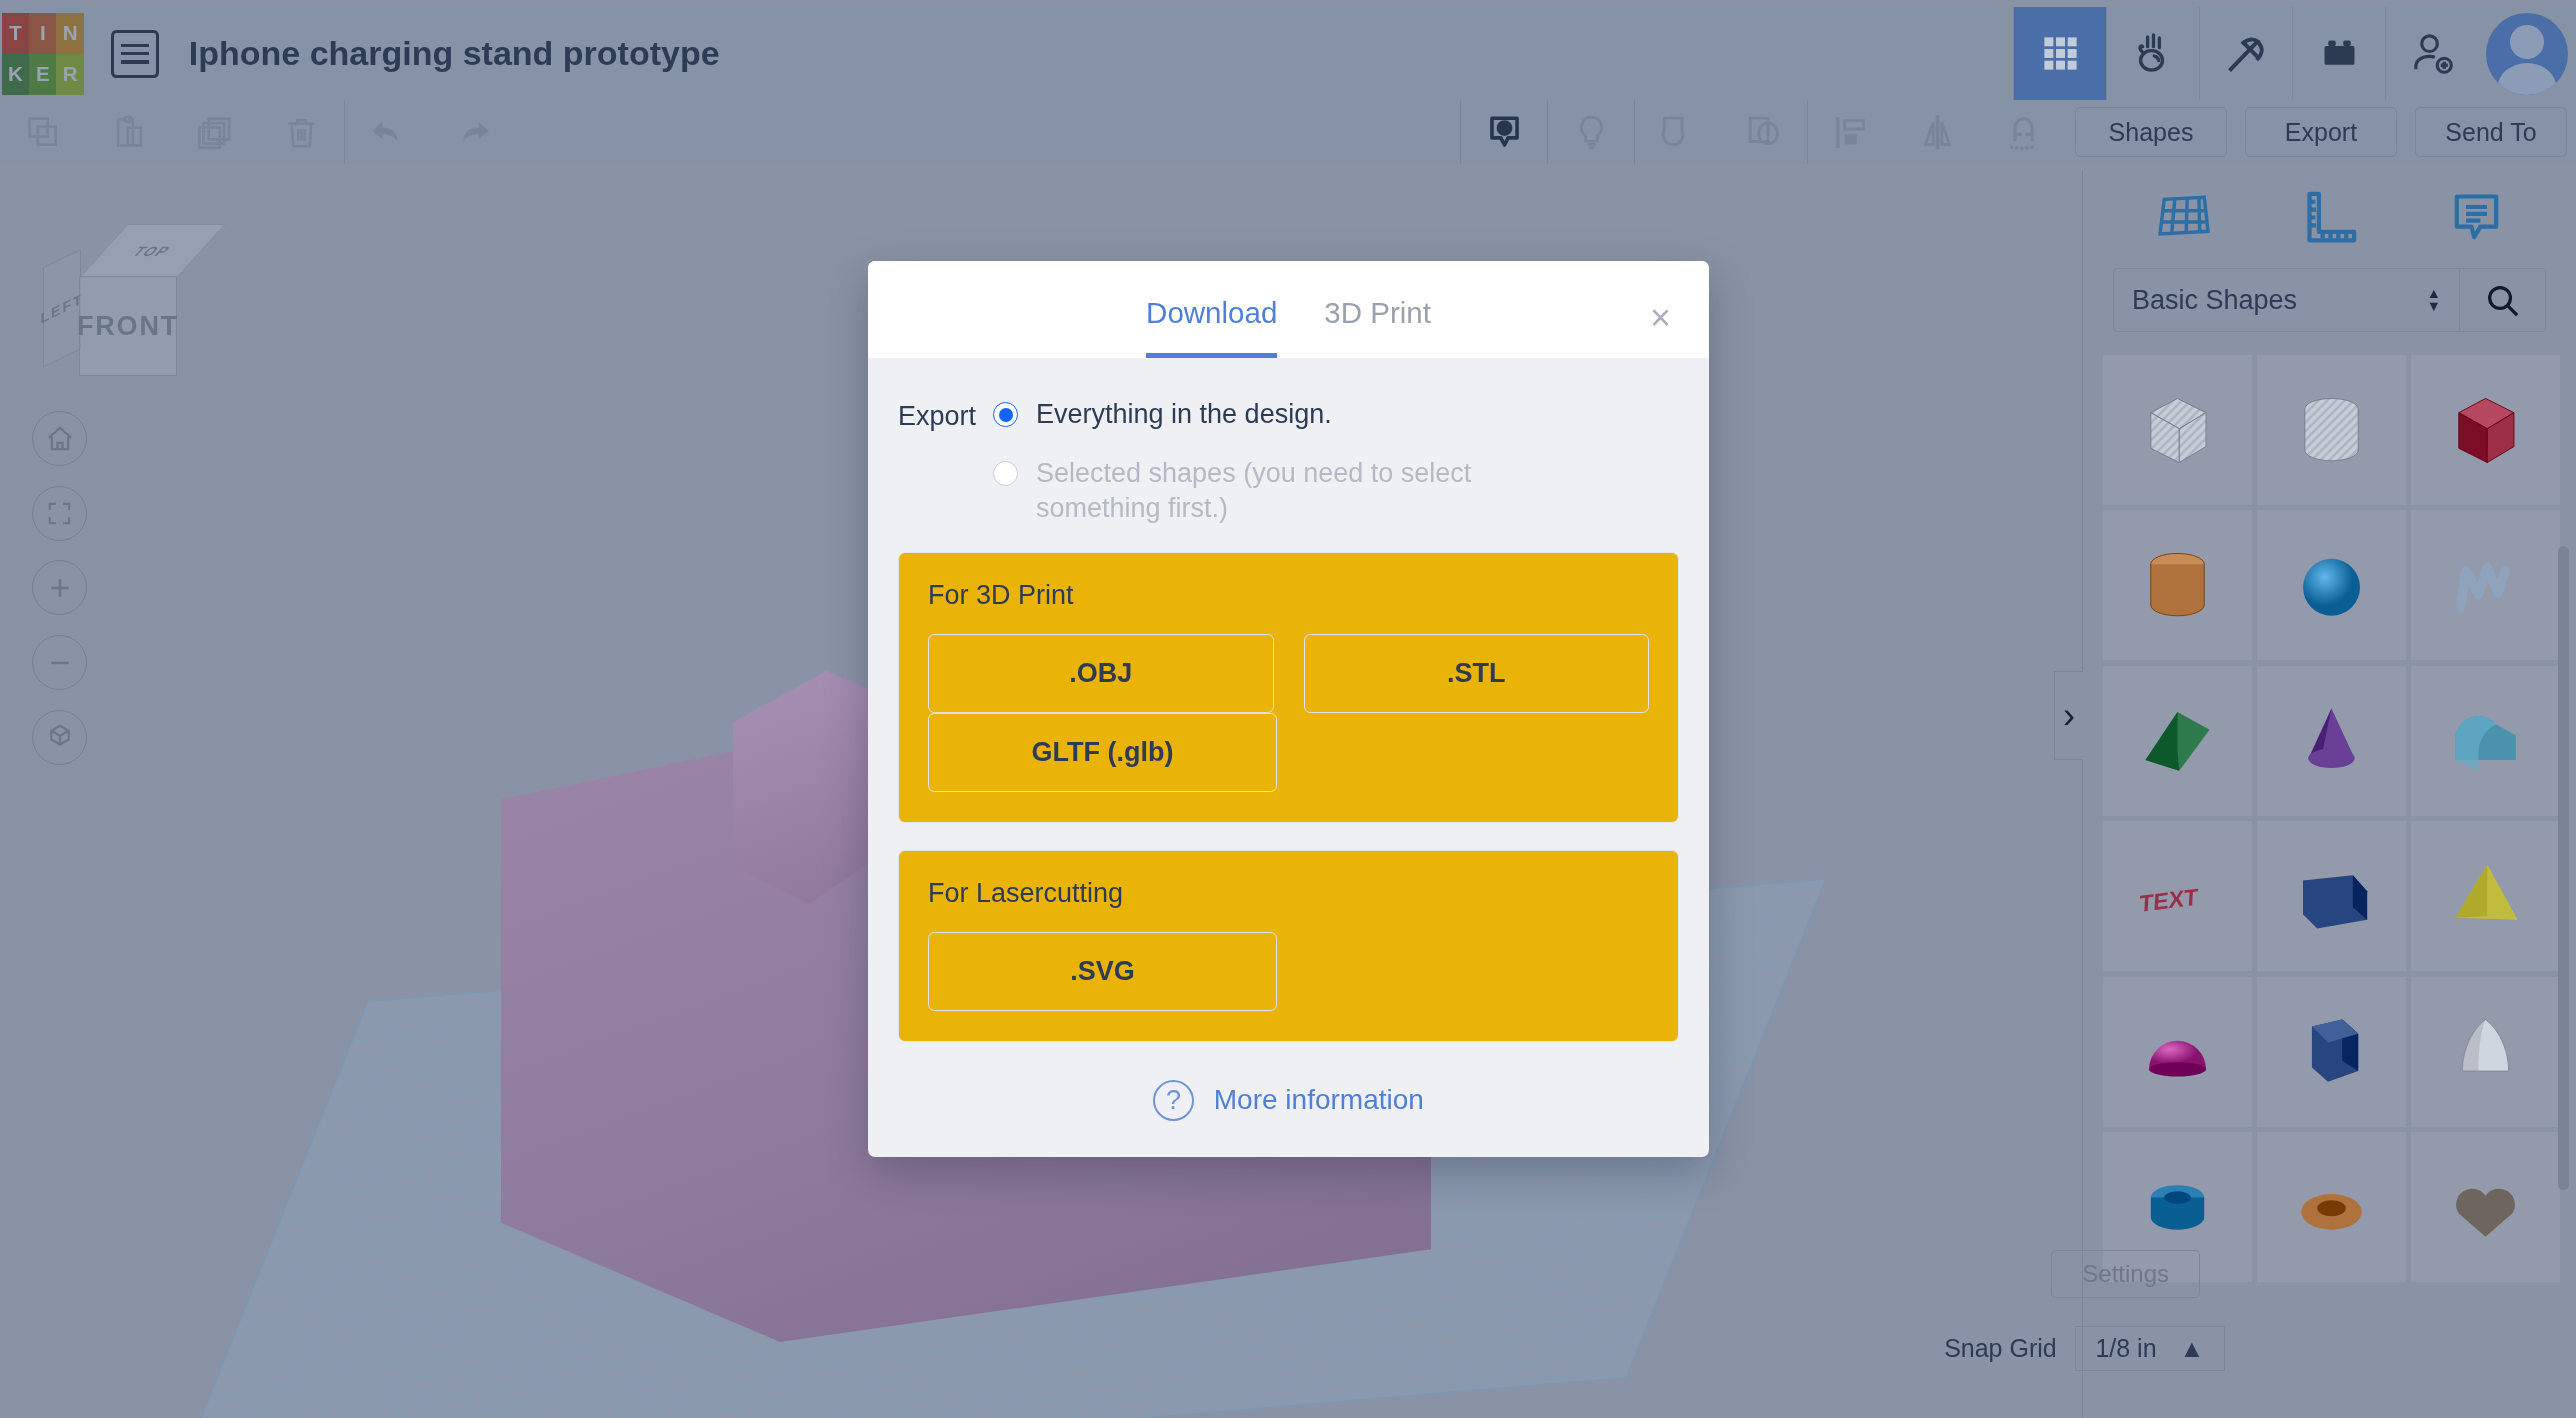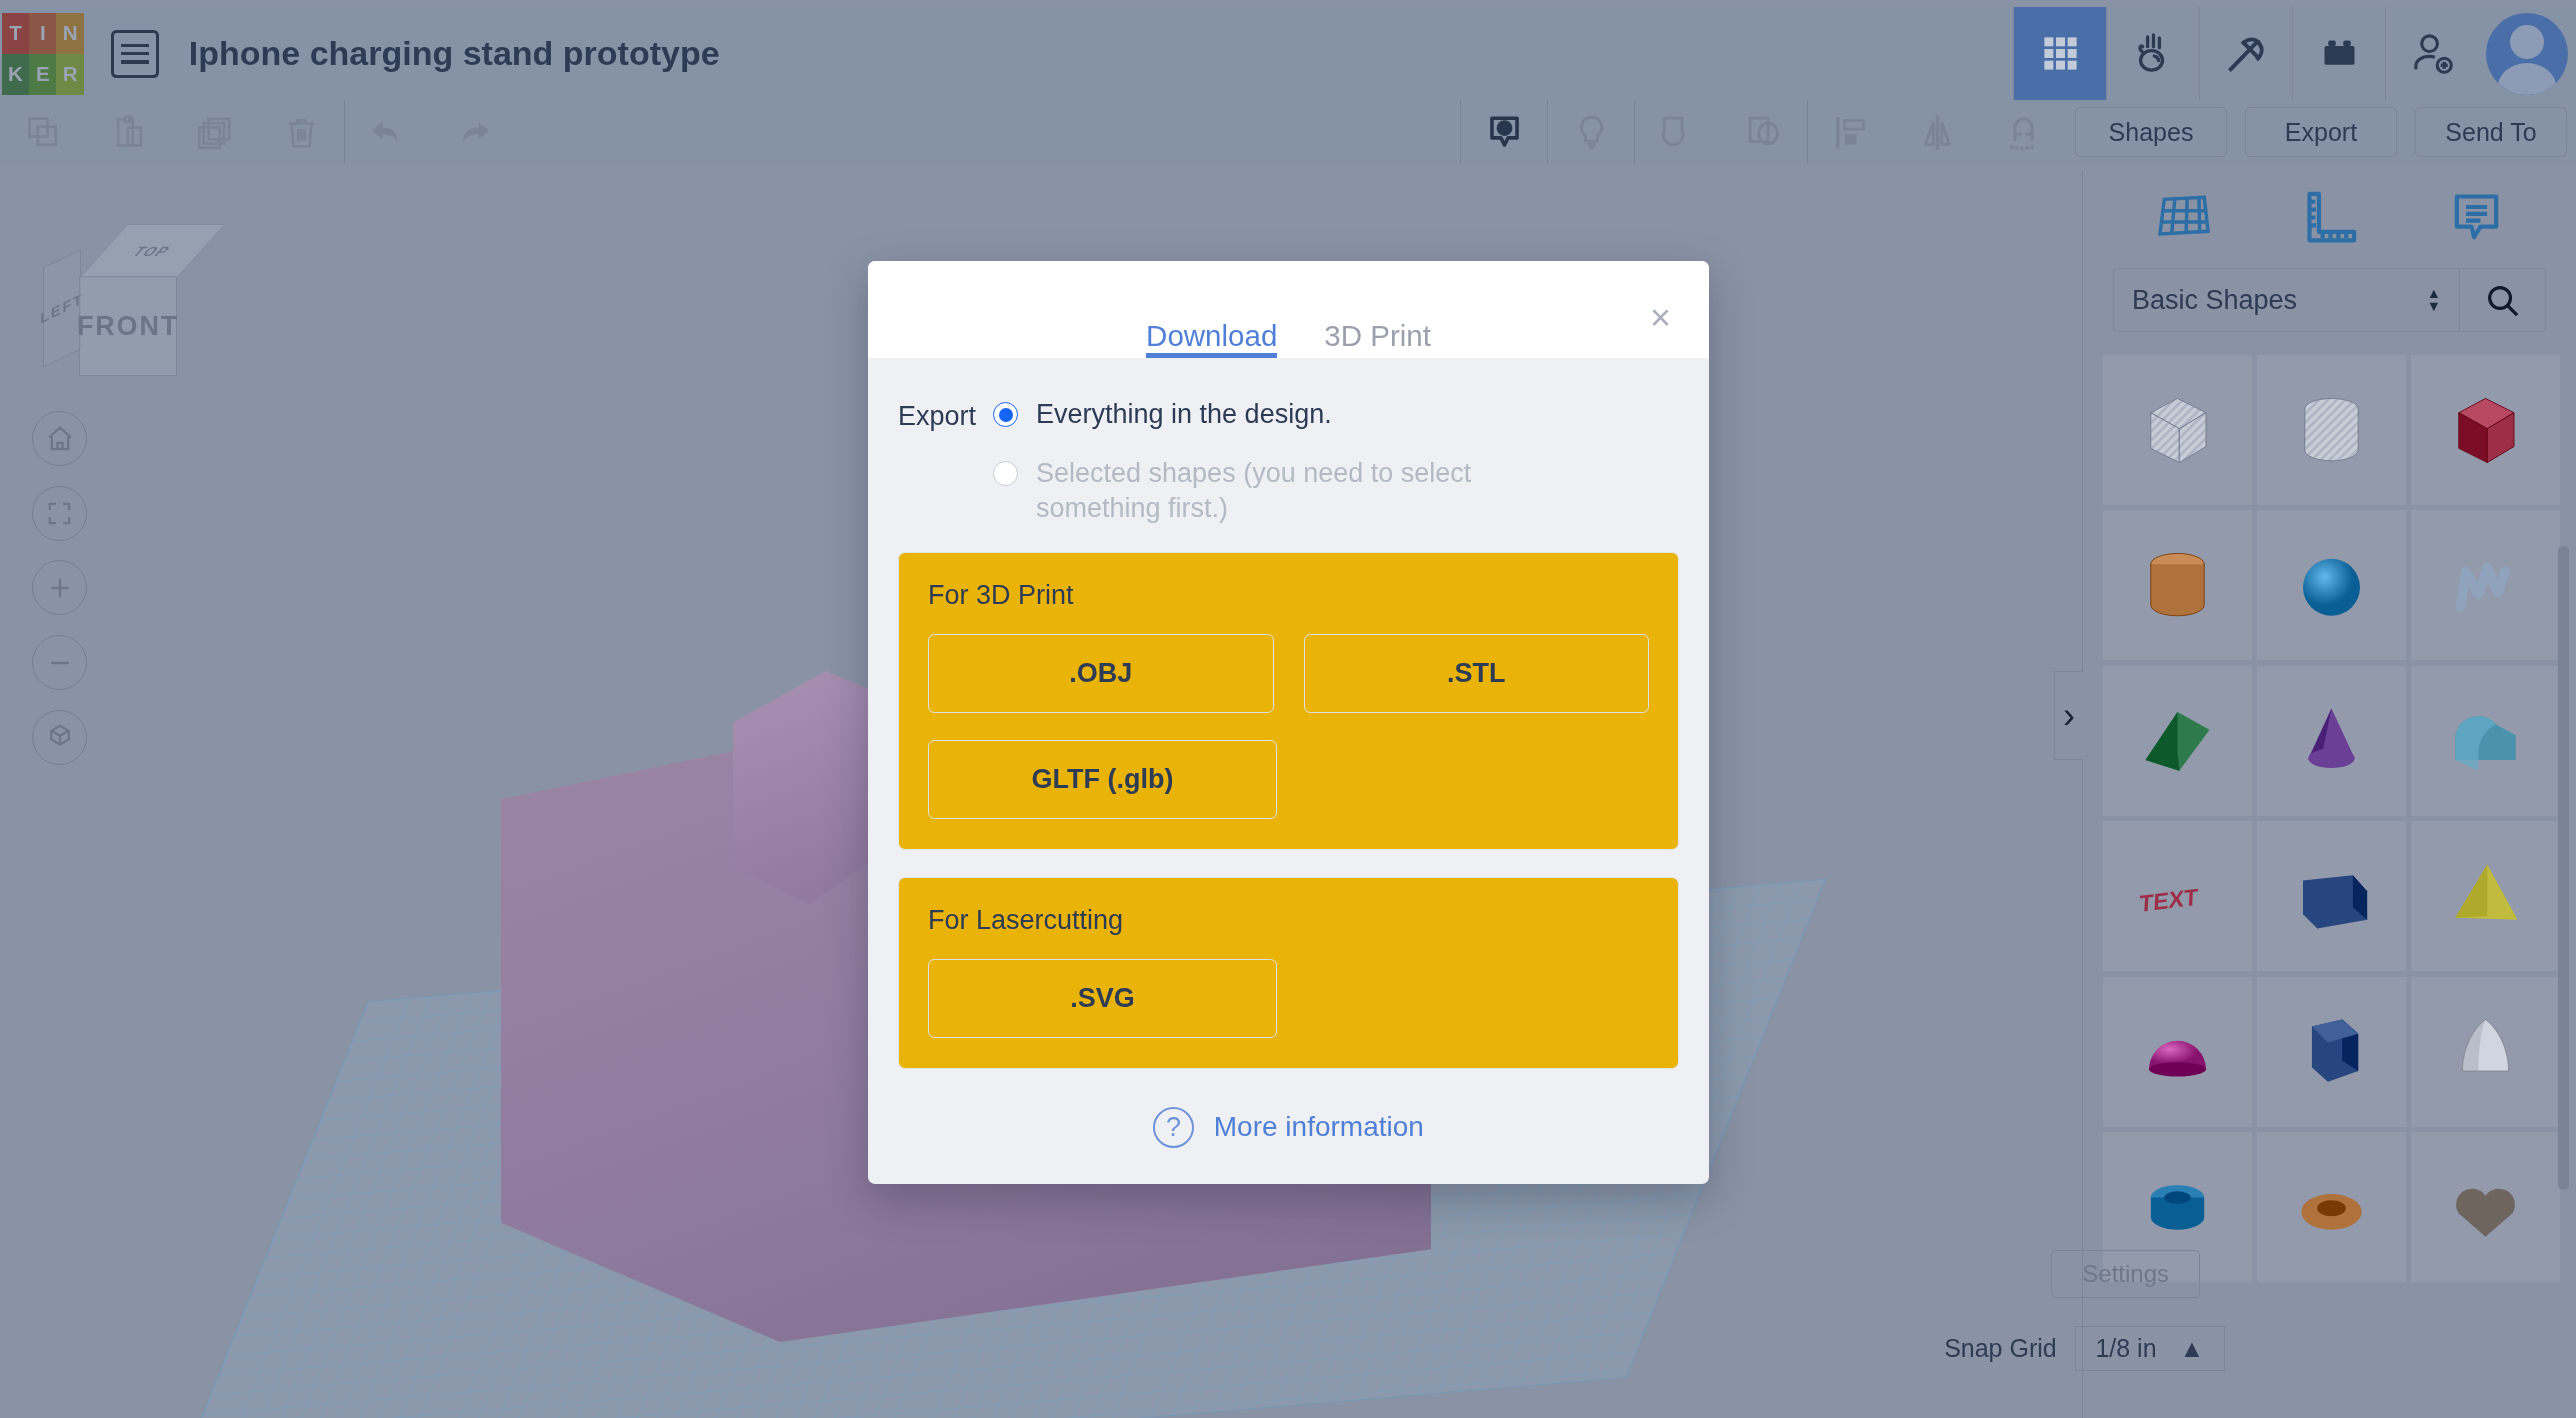--- a/index.html
+++ b/index.html
@@ -178,21 +178,21 @@
   #modal {
     position: absolute; left: 868px; top: 261px; width: 841px;
     background: #eef0f4; border-radius: 7.2px;
     box-shadow: 0 14.3px 43px rgba(20,30,50,.28);
     overflow: hidden;
   }
   .modal-head {
     height: 97px; background: #ffffff; position: relative;
     display: flex; align-items: flex-end; justify-content: center; gap: 47px;
   }
-  .mtab { font-size: 29.5px; padding-bottom: 5px; position: relative; margin-top: 36px; }
+  .mtab { font-size: 29.5px; padding-bottom: 28px; position: relative; margin-top: 36px; }
   .mtab.active { color: #4f7fd6; }
   .mtab.active::after { content: ""; position: absolute; left: 0; right: 0; bottom: 0; height: 5.4px; background: #4f7fd6; }
   .mtab.inactive { color: #9aa1ad; }
   .modal-close {
     position: absolute; right: 38px; top: 39px;
     color: #a9b0bb; font-size: 36px; line-height: 1;
   }
   .modal-body { padding: 39px 30px 36px 30px; }
   .include-row { display: flex; padding: 0 0 25px 0; }
   .include-label { width: 95px; color: #2d3b54; font-size: 27px; padding-top: 3.6px; }
@@ -207,21 +207,21 @@
     content: ""; position: absolute; inset: 4.5px; border-radius: 50%; background: #1464f6;
   }
   .radio-text { font-size: 27px; color: #2d3b54; max-width: 501px; line-height: 1.32; }
   .radio-text.disabled { color: #b4bac4; }
 
   .card {
     background: #eab308; border: 0.9px solid #e2e5ea; border-radius: 7.2px;
     padding: 27px 29px 30px 29px; margin-bottom: 27px;
   }
   .card-title { font-size: 27px; color: #2d3b54; margin-bottom: 23px; }
-  .fmt-row { display: flex; gap: 30px; margin-bottom: 27px; }
+  .fmt-row { display: flex; gap: 30px; }
   .fmt-row:last-child { margin-bottom: 0; }
   .fmt-btn {
     width: 349px; height: 79px;
     border: 0.9px solid #dfe3e9; border-radius: 6.3px;
     display: flex; align-items: center; justify-content: center;
     font-size: 27px; font-weight: 700; color: #2d3b54;
   }
   .more-info {
     display: flex; align-items: center; justify-content: center; gap: 19.7px;
     padding-top: 10.7px;

